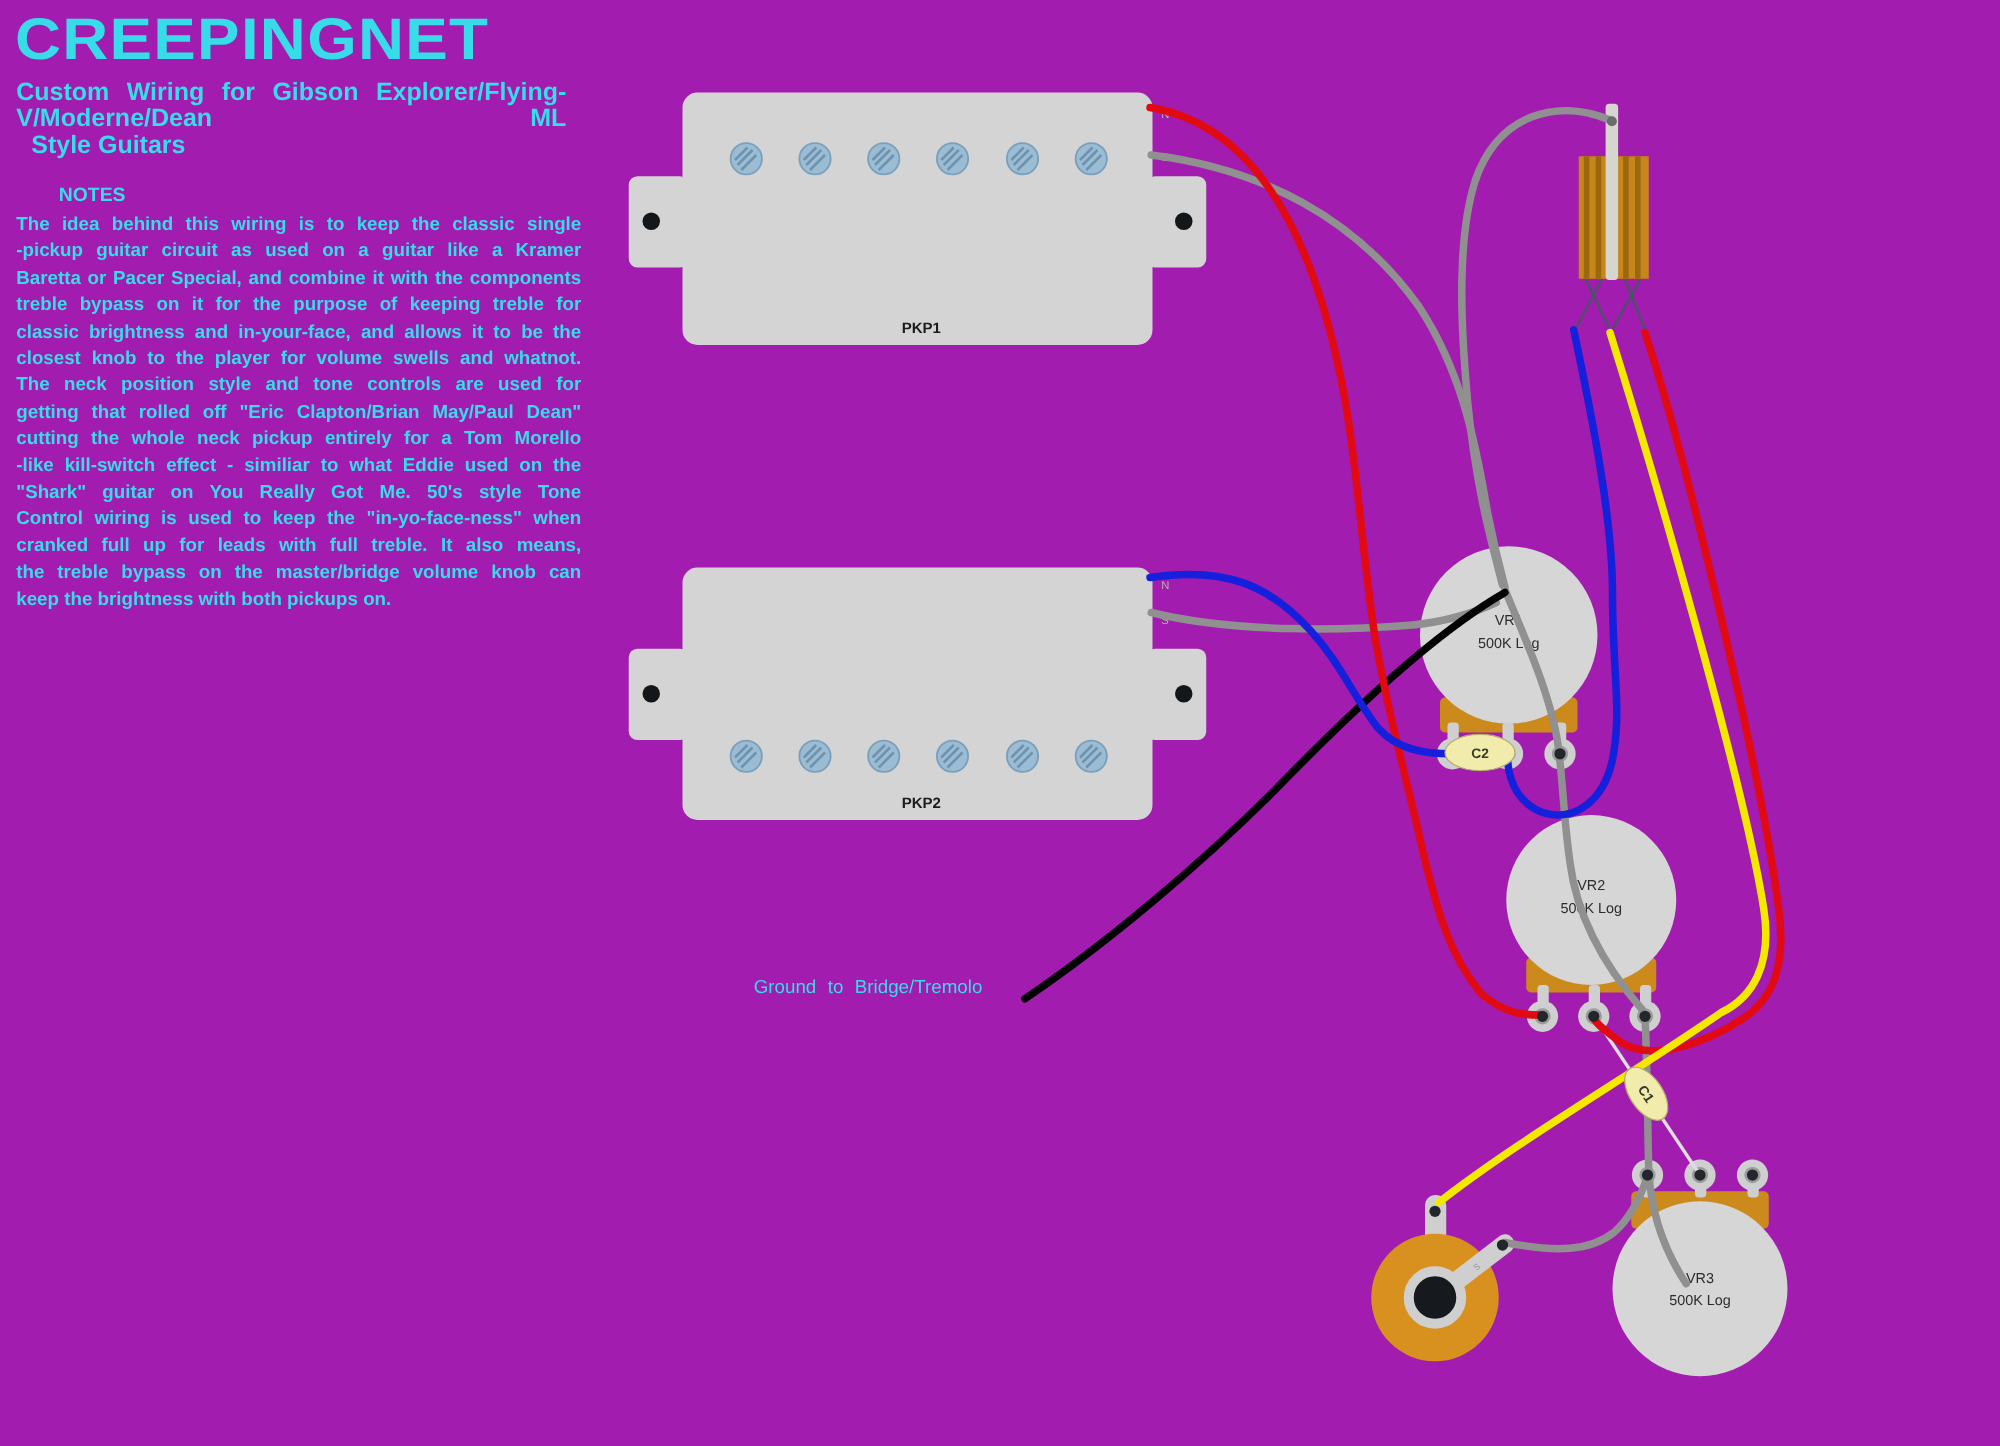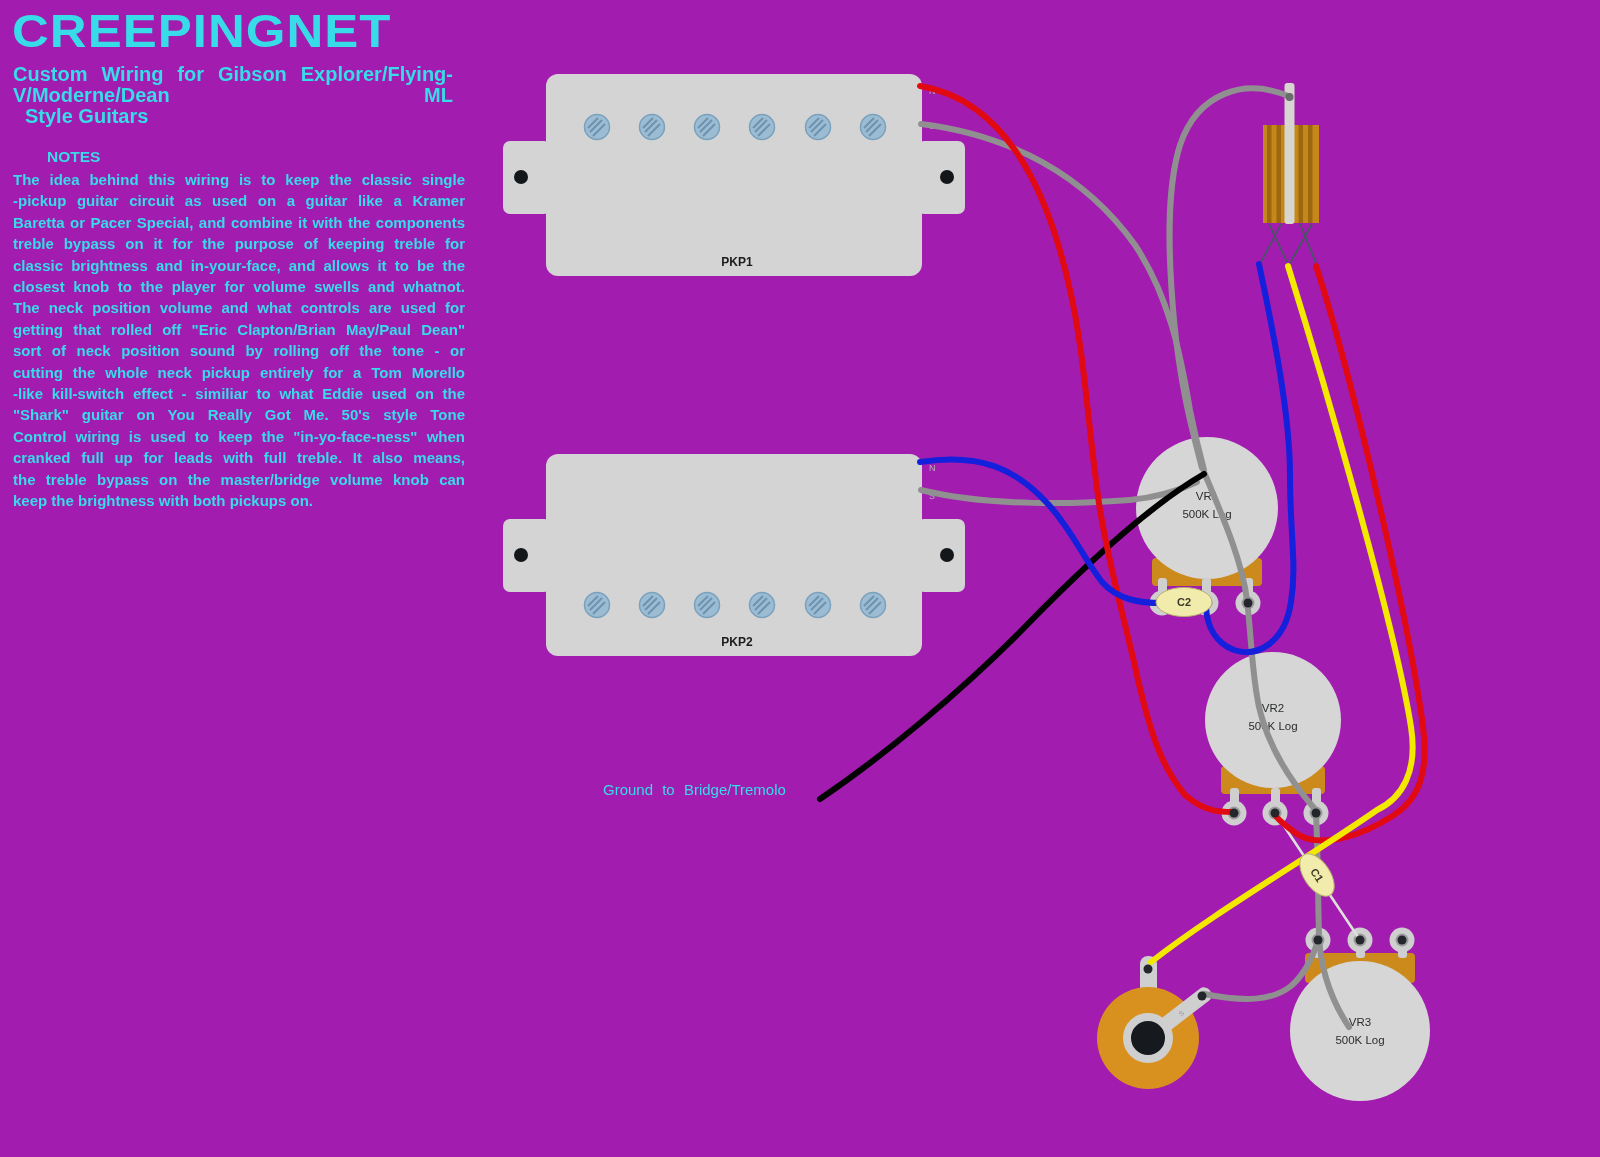--- a/index.html
+++ b/index.html
@@ -49,23 +49,22 @@
 
   <div id="notes-heading" class="cyan">NOTES</div>
 
   <div id="notes" class="cyan">
       <div class="note-line">The idea behind this wiring is to keep the classic single</div>
       <div class="note-line">-pickup guitar circuit as used on a guitar like a Kramer</div>
       <div class="note-line">Baretta or Pacer Special, and combine it with the components</div>
       <div class="note-line">treble bypass on it for the purpose of keeping treble for</div>
       <div class="note-line">classic brightness and in-your-face, and allows it to be the</div>
       <div class="note-line">closest knob to the player for volume swells and whatnot.</div>
-      <div class="note-line">The neck position volume and what controls are used for</div>
+      <div class="note-line">The neck position style and tone controls are used for</div>
       <div class="note-line">getting that rolled off "Eric Clapton/Brian May/Paul Dean"</div>
-      <div class="note-line">sort of neck position sound by rolling off the tone - or</div>
       <div class="note-line">cutting the whole neck pickup entirely for a Tom Morello</div>
       <div class="note-line">-like kill-switch effect - similiar to what Eddie used on the</div>
       <div class="note-line">"Shark" guitar on You Really Got Me.  50's style Tone</div>
       <div class="note-line">Control wiring is used to keep the "in-yo-face-ness" when</div>
       <div class="note-line">cranked full up for leads with full treble.  It also means,</div>
       <div class="note-line">the treble bypass on the master/bridge volume knob can</div>
       <div class="note-line">keep the brightness with both pickups on.</div>
     </div>
 
   <div id="ground-label" class="cyan">Ground to Bridge/Tremolo</div>

